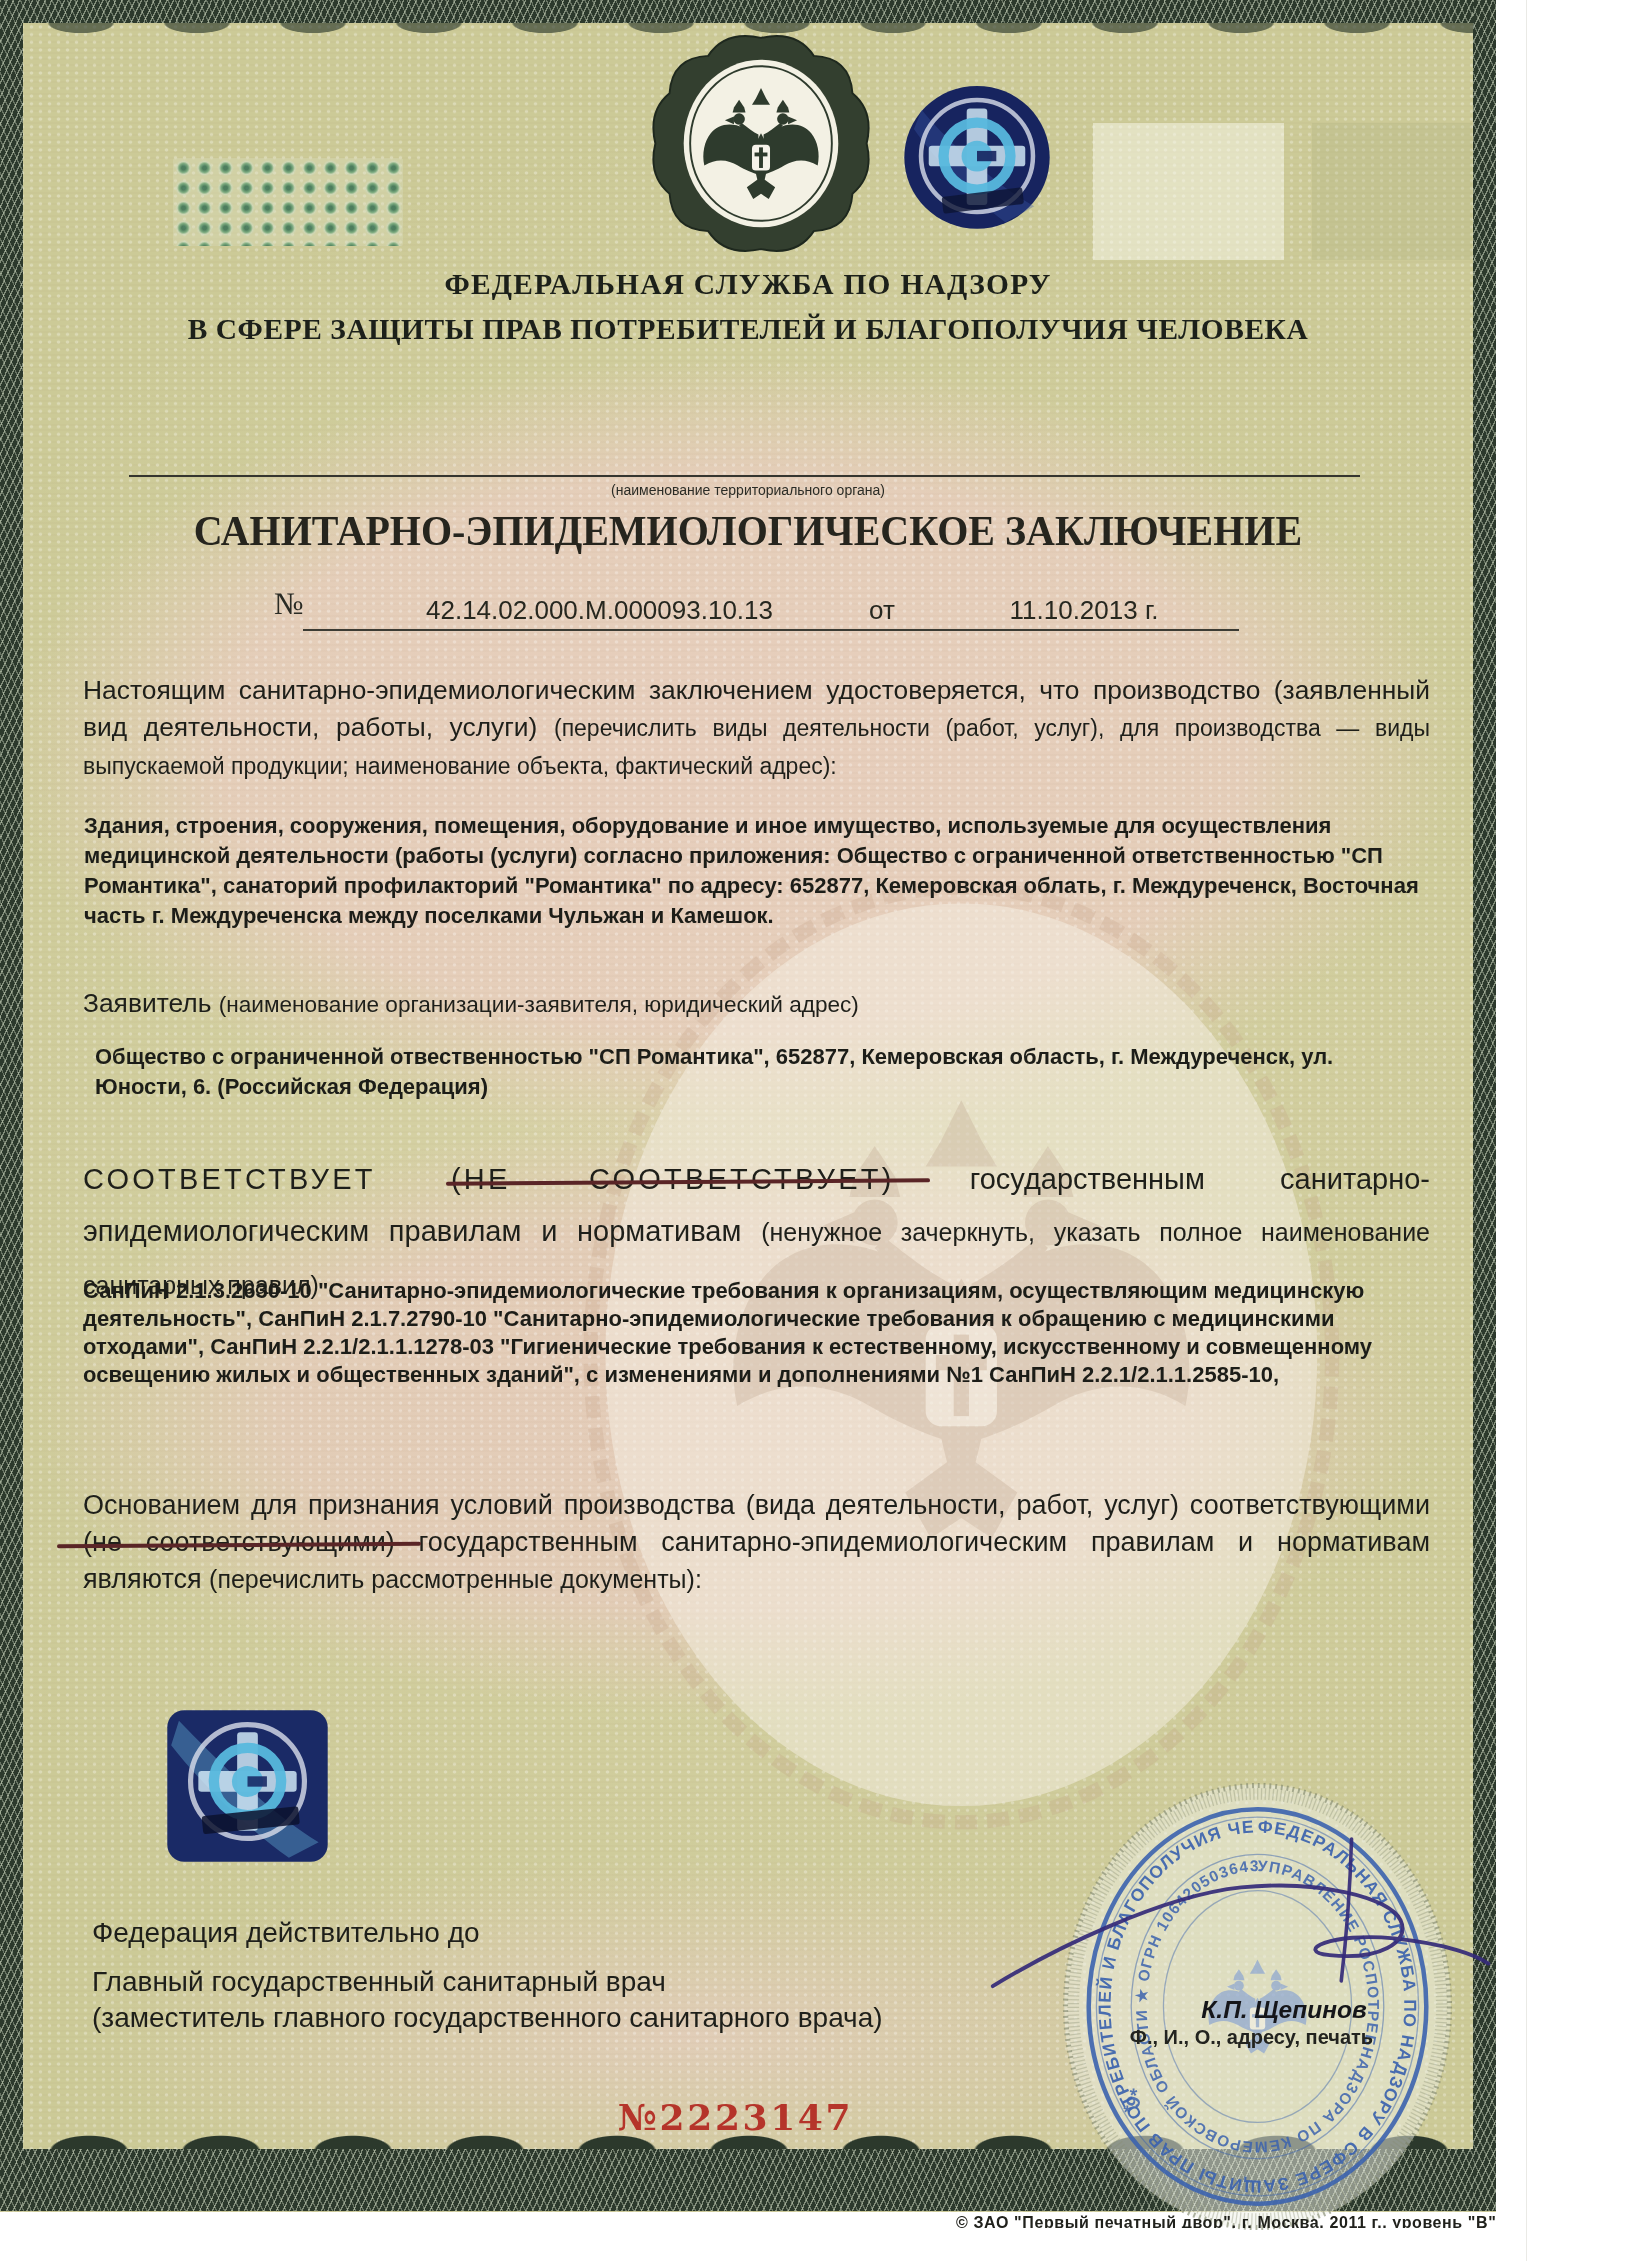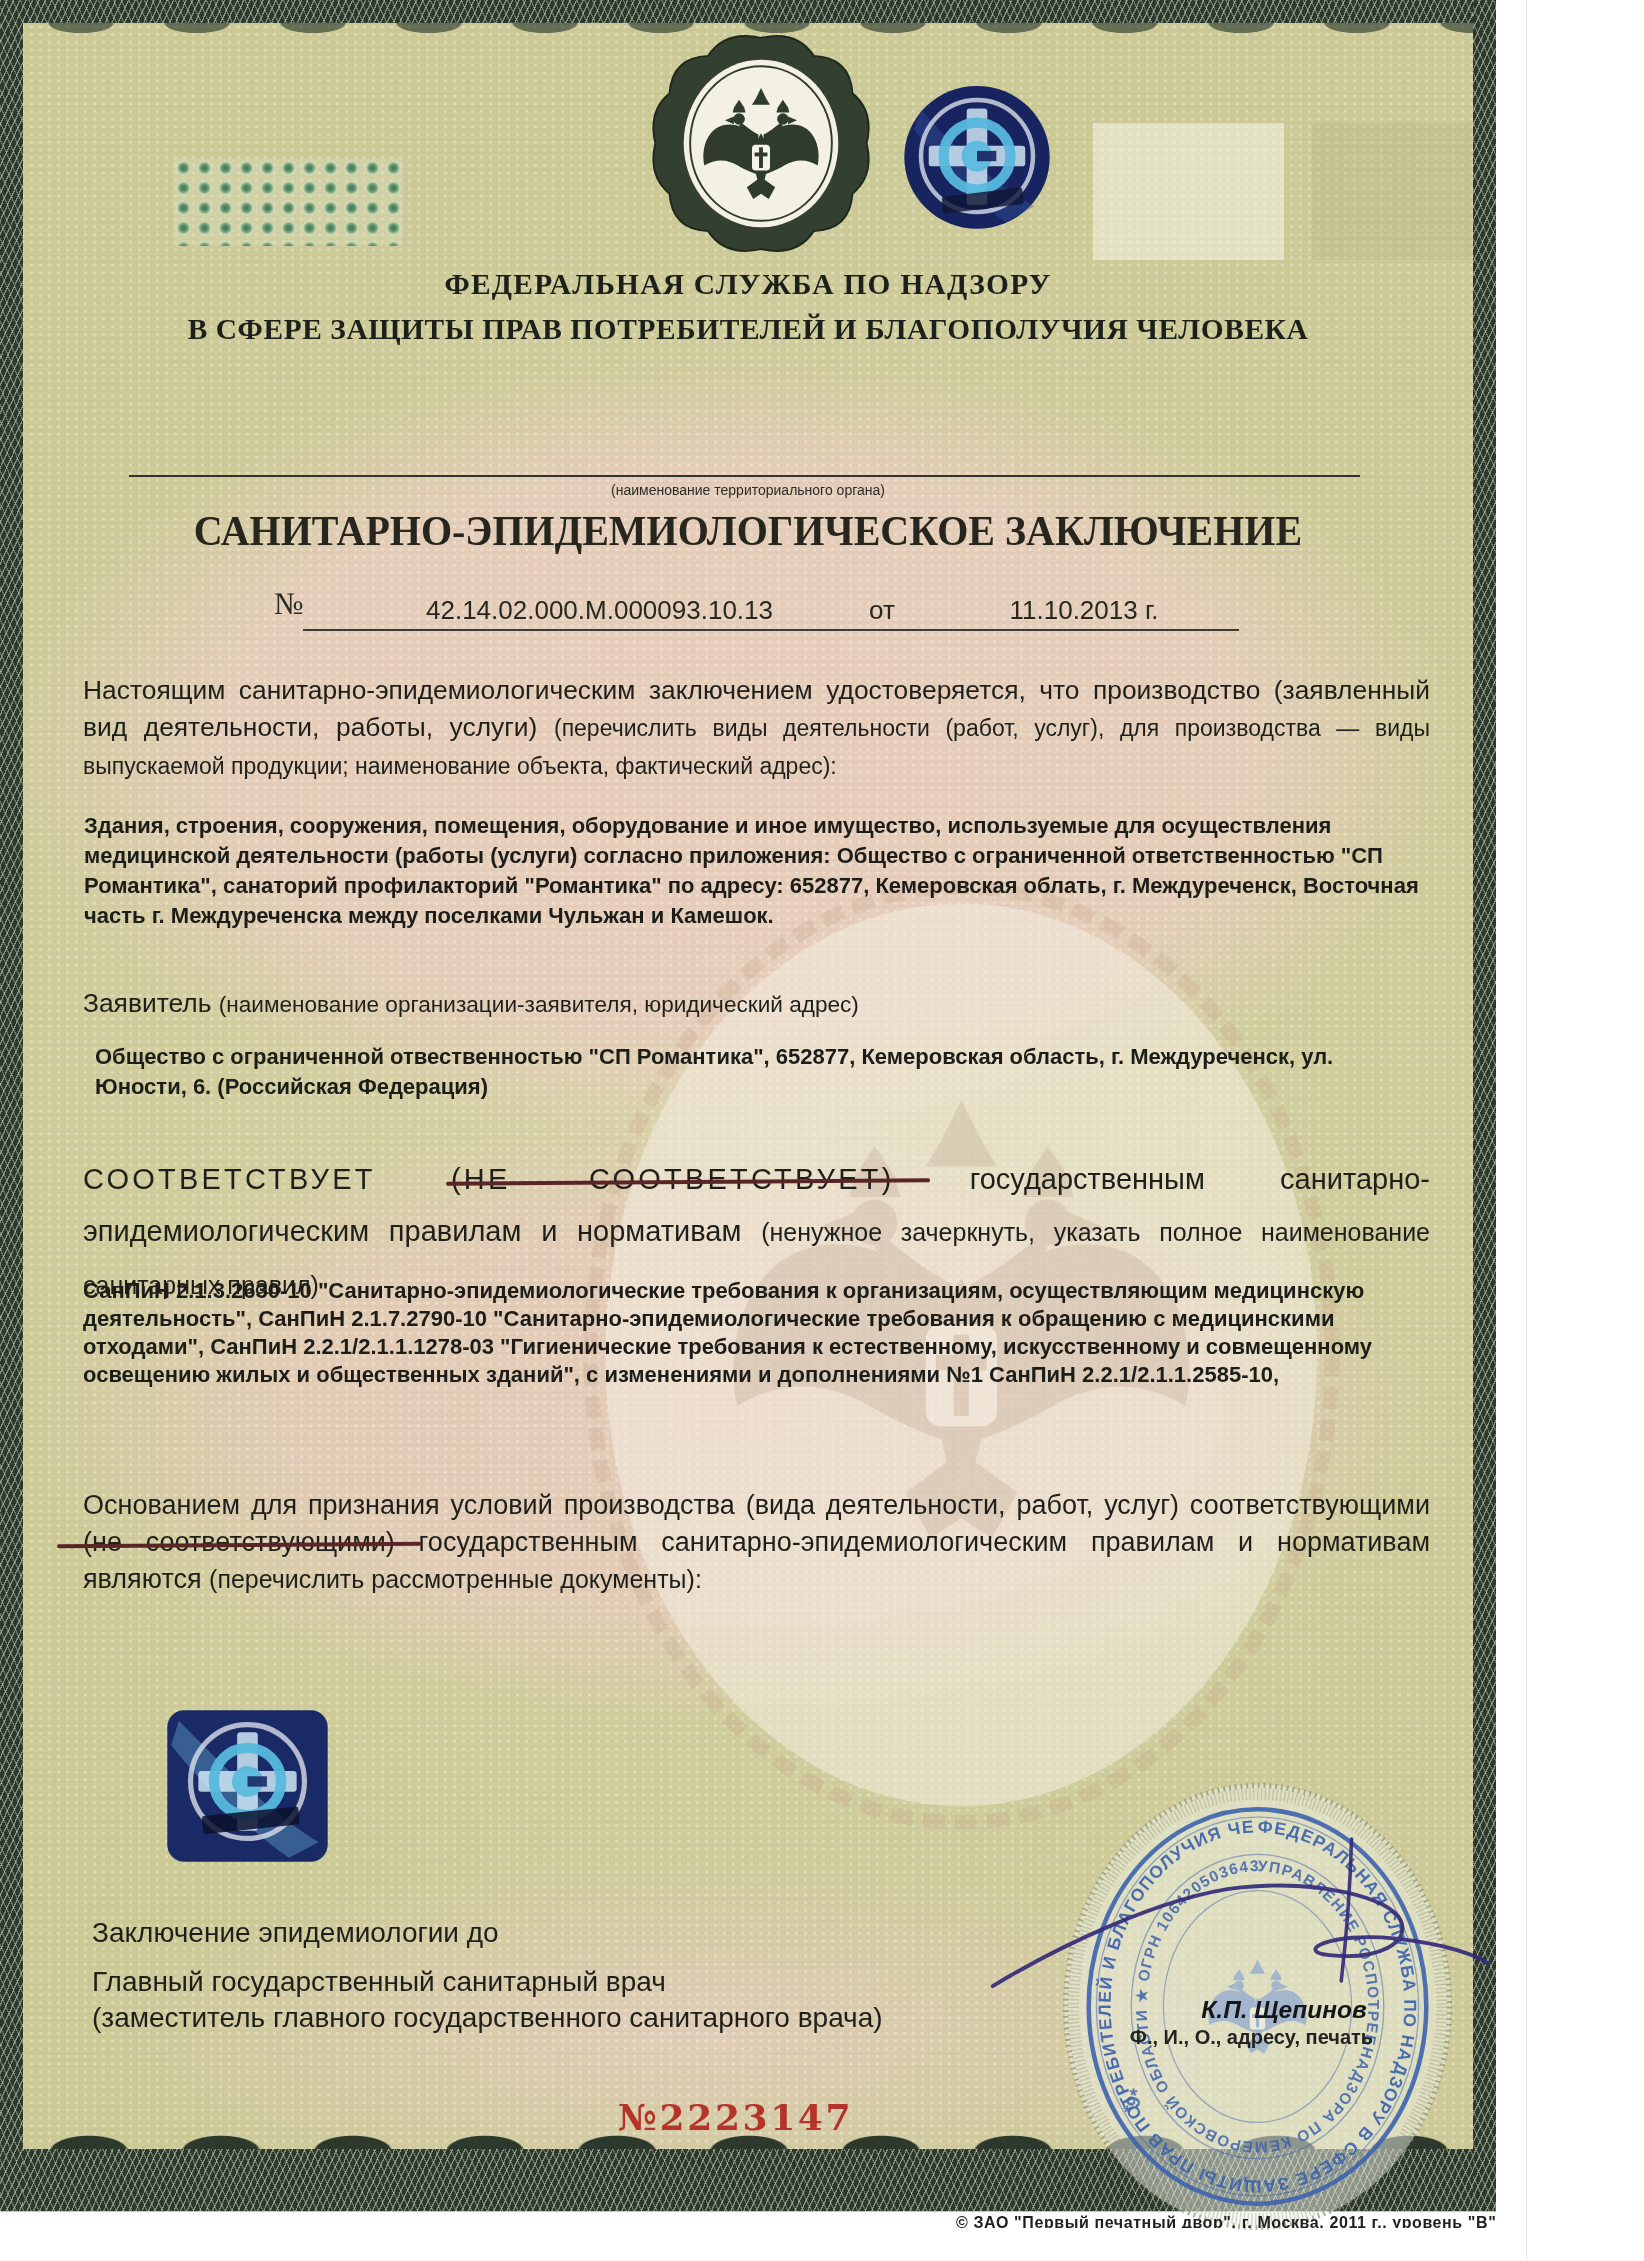--- a/index.html
+++ b/index.html
@@ -216,21 +216,21 @@
     <path d="M20 18 C80 80 160 160 236 206 L190 230 C120 180 50 110 8 56 Z" fill="#6fc4e4" opacity=".35"></path>
     <circle cx="126" cy="112" r="88" fill="none" stroke="#d9dfeb" stroke-width="8" opacity=".8"></circle>
     <rect x="110" y="36" width="32" height="152" rx="5" fill="#cfe6f4" opacity=".85"></rect>
     <rect x="50" y="96" width="152" height="32" rx="5" fill="#cfe6f4" opacity=".85"></rect>
     <circle cx="126" cy="112" r="52" fill="none" stroke="#57b8dd" stroke-width="16" opacity=".95"></circle>
     <circle cx="126" cy="112" r="24" fill="#57b8dd" opacity=".9"></circle>
     <rect x="126" y="104" width="30" height="16" fill="#1a2a66" opacity=".9"></rect>
     <rect x="56" y="158" width="150" height="28" rx="4" fill="#0c122e" opacity=".85" transform="rotate(-6 131 172)"></rect>
   </svg>
 
-  <div class="abs blk-validity">Заключение эпидемиологии до</div>
+  <div class="abs blk-validity">Федерация действительно до</div>
   <div class="abs blk-sign1">Главный государственный санитарный врач</div>
   <div class="abs blk-sign2">(заместитель главного государственного санитарного врача)</div>
 
   <svg class="svgbox z2" style="left:1051px;top:1781px;" width="413" height="451" viewBox="0 0 640 700">
     <defs>
       <path id="ringOuter" d="M320 80 a228 270 0 1 1 -0.2 0"></path>
       <path id="ringInner" d="M320 140 a172 210 0 1 1 -0.2 0"></path>
     </defs>
     <ellipse cx="320" cy="350" rx="300" ry="345" fill="#f0f1e8" opacity=".5"></ellipse>
     <ellipse cx="320" cy="350" rx="298" ry="343" fill="none" stroke="#7c8268" stroke-width="8" stroke-dasharray="3 6" opacity=".6"></ellipse>

